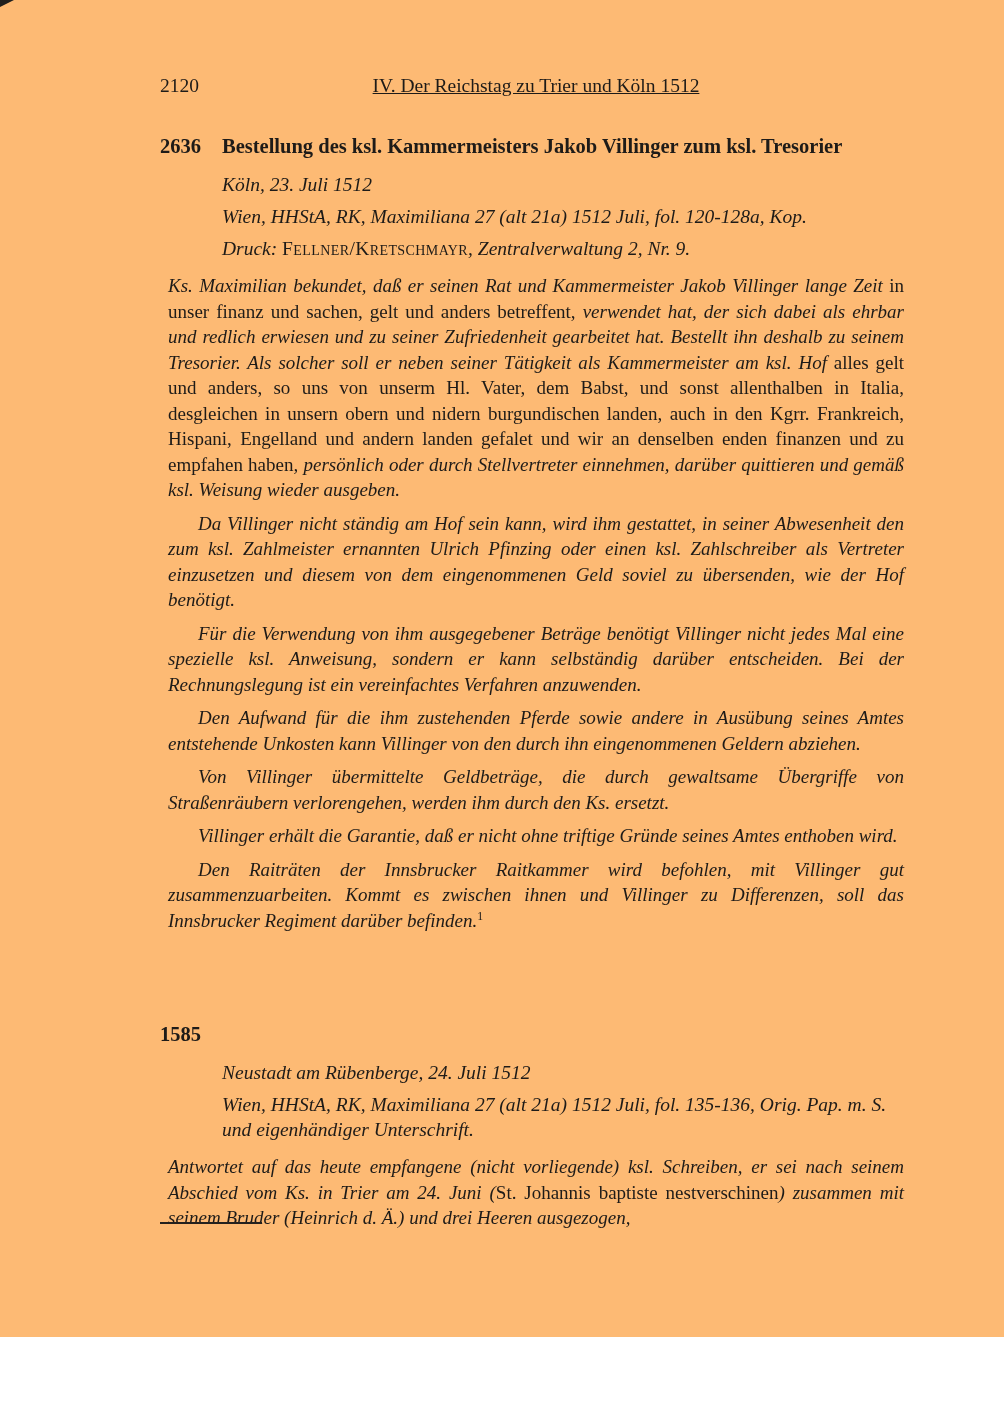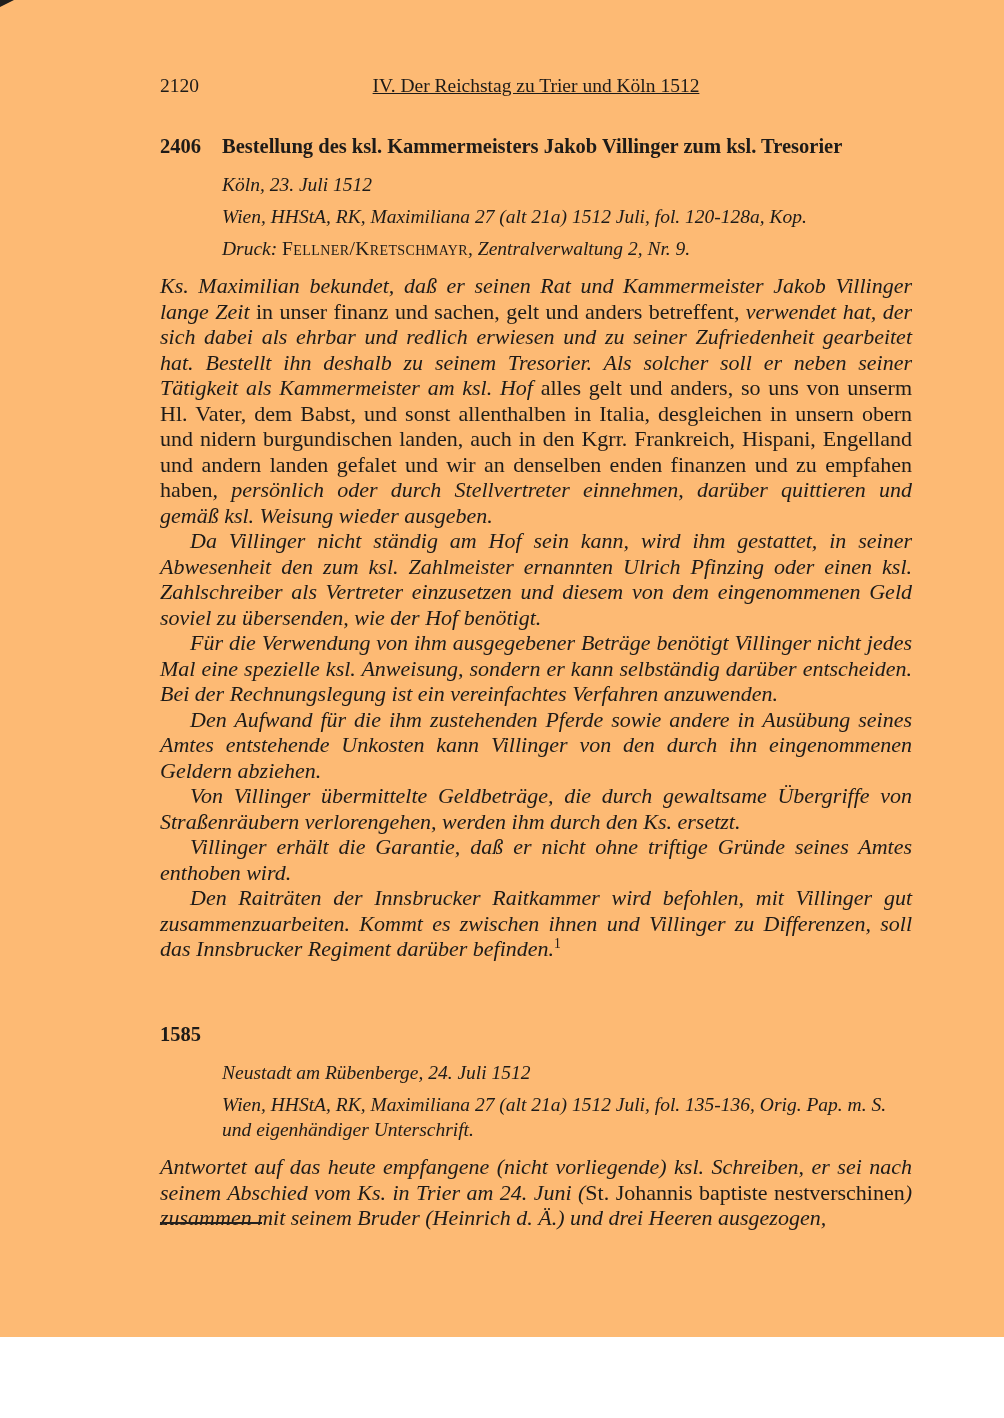--- a/index.html
+++ b/index.html
@@ -36,22 +36,22 @@
   .entry-num { flex: none; width: 62px; }
 
   .headnote {
     margin: 0 0 7px 62px;
     font-style: italic;
     font-size: 19.5px; line-height: 25px;
   }
   .headnote.last { margin-bottom: 12px; }
 
   .body p {
-    margin: 0;
-    font-size: 22px;
+    margin: 8px;
+    font-size: 19px;
     line-height: 25.5px;
     text-align: justify;
   }
   .body p.indent { text-indent: 30px; }
 
   .seg-i { font-style: italic; }
   .seg-r { font-style: normal; }
   .seg-sc { font-style: normal; font-variant: small-caps; letter-spacing: 0.4px; }
   .seg-sup { font-style: normal; font-size: 0.62em; vertical-align: super; line-height: 0; }
 
@@ -73,21 +73,21 @@
 
   <div class="scan-mark"></div>
 
   <header class="running-head">
     <span class="pagenum">2120</span>
     <span class="runtitle">IV. Der Reichstag zu Trier und Köln 1512</span>
   </header>
 
   <section class="entry entry-1584">
     <h2 class="entry-head">
-      <span class="entry-num">2406</span>
+      <span class="entry-num">2636</span>
       <span class="entry-title">Bestellung des ksl. Kammermeisters Jakob Villinger zum ksl. Tresorier</span>
     </h2>
     <p class="headnote">Köln, 23. Juli 1512</p>
     <p class="headnote">Wien, HHStA, RK, Maximiliana 27 (alt 21a) 1512 Juli, fol. 120-128a, Kop.</p>
     <p class="headnote last"><span class="seg-i">Druck: </span><span class="seg-sc">Fellner/Kretschmayr</span><span class="seg-i">, Zentralverwaltung 2, Nr. 9.</span></p>
     <div class="body">
       <p><span class="seg-i">Ks. Maximilian bekundet, daß er seinen Rat und Kammermeister Jakob Villinger lange Zeit </span><span class="seg-r">in unser finanz und sachen, gelt und anders betreffent,</span><span class="seg-i"> verwendet hat, der sich dabei als ehrbar und redlich erwiesen und zu seiner Zufriedenheit gearbeitet hat. Bestellt ihn deshalb zu seinem Tresorier. Als solcher soll er neben seiner Tätigkeit als Kammermeister am ksl. Hof </span><span class="seg-r">alles gelt und anders, so uns von unserm Hl. Vater, dem Babst, und sonst allenthalben in Italia, desgleichen in unsern obern und nidern burgundischen landen, auch in den Kgrr. Frankreich, Hispani, Engelland und andern landen gefalet und wir an denselben enden finanzen und zu empfahen haben</span><span class="seg-i">, persönlich oder durch Stellvertreter einnehmen, darüber quittieren und gemäß ksl. Weisung wieder ausgeben.</span></p>
       <p class="indent"><span class="seg-i">Da Villinger nicht ständig am Hof sein kann, wird ihm gestattet, in seiner Abwesenheit den zum ksl. Zahlmeister ernannten Ulrich Pfinzing oder einen ksl. Zahlschreiber als Vertreter einzusetzen und diesem von dem eingenommenen Geld soviel zu übersenden, wie der Hof benötigt.</span></p>
       <p class="indent"><span class="seg-i">Für die Verwendung von ihm ausgegebener Beträge benötigt Villinger nicht jedes Mal eine spezielle ksl. Anweisung, sondern er kann selbständig darüber entscheiden. Bei der Rechnungslegung ist ein vereinfachtes Verfahren anzuwenden.</span></p>
       <p class="indent"><span class="seg-i">Den Aufwand für die ihm zustehenden Pferde sowie andere in Ausübung seines Amtes entstehende Unkosten kann Villinger von den durch ihn eingenommenen Geldern abziehen.</span></p>

